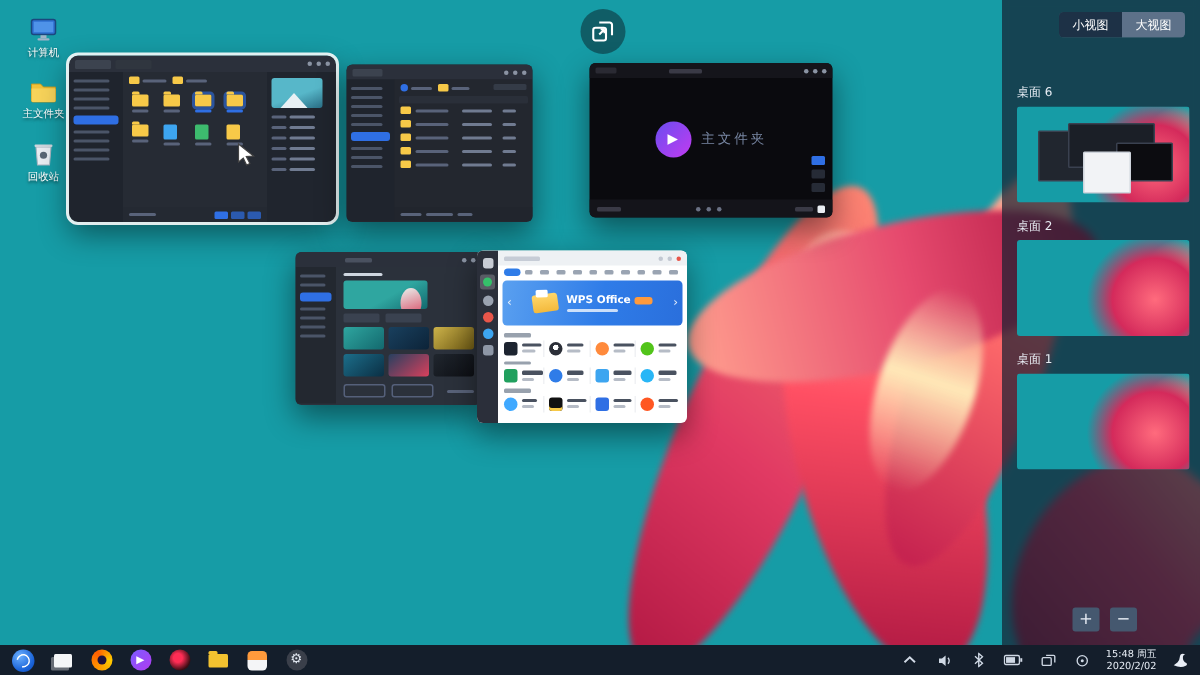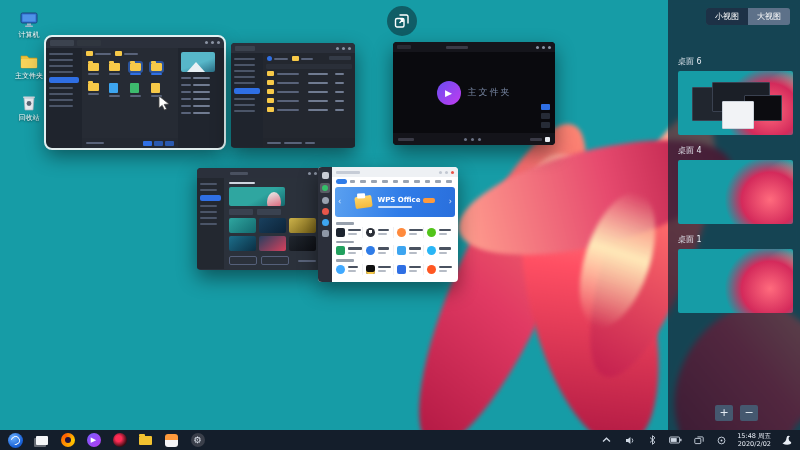--- a/index.html
+++ b/index.html
@@ -600,21 +600,21 @@
       <span class="segbtn seg-off">大视图</span>
     </div>
     <div class="wlist">
       <div class="wlabel" style="margin-top:24px">桌面 6</div>
       <div class="wthumb-big mini-wall">
         <div class="mw" style="left:14px;top:16px;width:52px;height:32px"></div>
         <div class="mw" style="left:34px;top:11px;width:56px;height:28px;background:#1b1f27"></div>
         <div class="mw" style="left:66px;top:24px;width:36px;height:24px;background:#0c0c10"></div>
         <div class="mw" style="left:44px;top:30px;width:30px;height:26px;background:#f2f3f6;border-color:#cfd4dc"></div>
       </div>
-      <div class="wlabel">桌面 4</div>
+      <div class="wlabel">桌面 2</div>
       <div class="wthumb-big mini-wall"></div>
       <div class="wlabel">桌面 1</div>
       <div class="wthumb-big mini-wall"></div>
     </div>
     <div class="pm">
       <span class="pmbtn">+</span>
       <span class="pmbtn">−</span>
     </div>
   </div>
 

